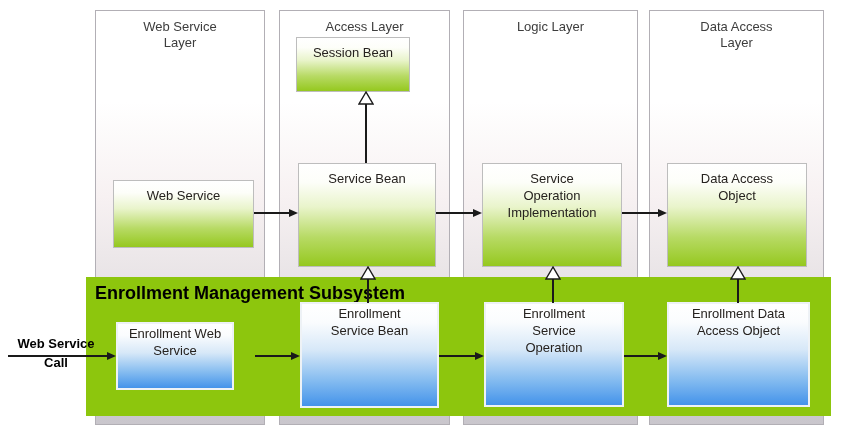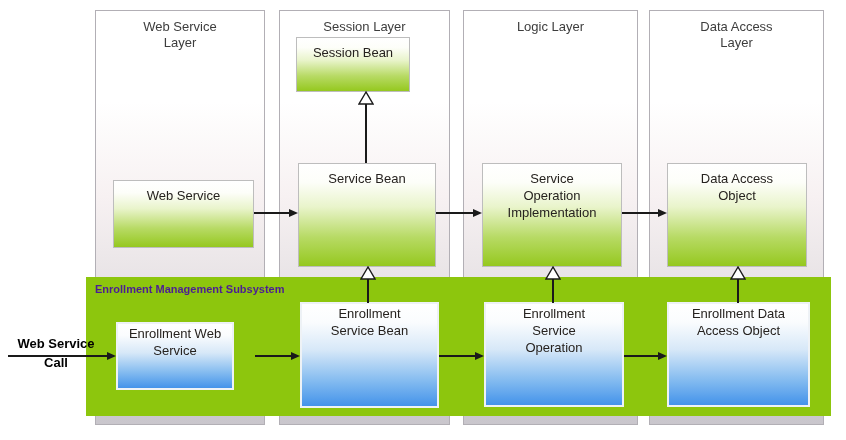--- a/index.html
+++ b/index.html
@@ -16,21 +16,21 @@
   .panel-label{
     position:absolute;top:8px;left:0;right:0;text-align:center;
     font-size:13px;line-height:16px;color:#3d3d3d;white-space:pre-line;
   }
   
   .band{
     position:absolute;left:86px;top:277px;width:745px;height:139px;
     background:var(--band-green,#8dc60d);z-index:10;
   }
   .band-title{
-    margin:6px 0 0 9px;font-size:11px;font-weight:bold;color:#4c1d95;
+    margin:6px 0 0 9px;font-size:18px;font-weight:bold;color:#000000;
   }
   
   .box{
     position:absolute;box-sizing:border-box;z-index:20;
     text-align:center;font-size:13px;line-height:17px;color:#26221f;
     white-space:pre-line;
   }
   .green{
     border:1px solid #bdbdbd;padding-top:6px;
     background:linear-gradient(180deg,#ffffff 0%,#fdfef9 18%,#e9f4cb 42%,#b7da64 72%,var(--box-green-bottom,#95c81f) 100%);
@@ -58,21 +58,21 @@
 </head>
 <body>
 
 <div class="stage">
 
   <div class="panel" style="left:95px;width:170px;">
     <div class="panel-label">Web Service
 Layer</div>
   </div>
   <div class="panel" style="left:279px;width:171px;">
-    <div class="panel-label">Session Layer</div>
+    <div class="panel-label">Access Layer</div>
   </div>
   <div class="panel" style="left:463px;width:175px;">
     <div class="panel-label">Logic Layer</div>
   </div>
   <div class="panel" style="left:649px;width:175px;">
     <div class="panel-label">Data Access
 Layer</div>
   </div>
 
   <div class="band">

